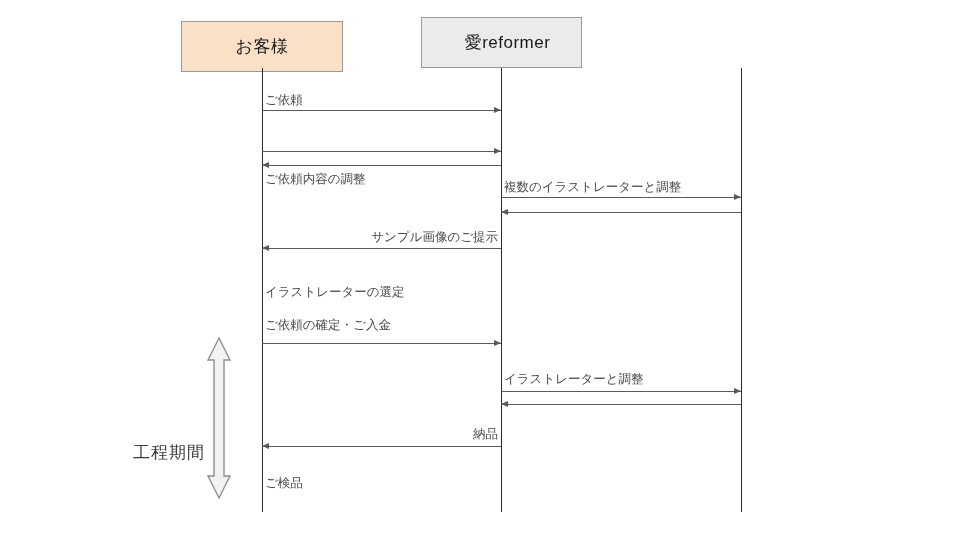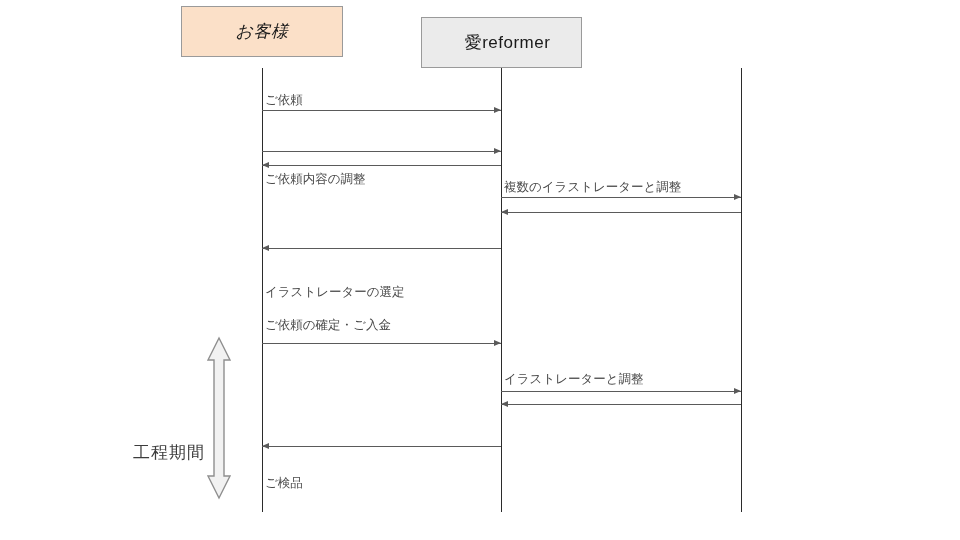--- a/index.html
+++ b/index.html
@@ -76,21 +76,21 @@
   }
   .dbl-arrow-svg {
     position: absolute;
   }
 </style>
 </head>
 <body>
 
 <div id="diagram-canvas">
 
-  <div class="actor-box" style="left:181px; top:6px; width:162px; height:51px; background:#fbe0c8;font-style:italic;">
+  <div class="actor-box" style="left:181px; top:21px; width:162px; height:51px; background:#fbe0c8;">
     <span>お客様</span>
   </div>
   <div class="actor-box" style="left:421px; top:17px; width:161px; height:51px; background:#ebebeb;padding-left:12px;">
     <span>愛reformer</span>
   </div>
 
   <div class="lifeline" style="left:262px; top:68px; height:444px;"></div>
   <div class="lifeline" style="left:501px; top:68px; height:444px;"></div>
   <div class="lifeline" style="left:741px; top:68px; height:444px;"></div>
 
@@ -105,36 +105,38 @@
   <div class="msg-line" style="left:262px; top:165px; width:239px;"></div>
   <div class="arrow-head left" style="left:262px; top:161.5px;"></div>
 
   <div class="msg-label" style="left:504px; top:181px;">複数のイラストレーターと調整</div>
   <div class="msg-line" style="left:501px; top:197px; width:240px;"></div>
   <div class="arrow-head right" style="left:734px; top:193.5px;"></div>
 
   <div class="msg-line" style="left:501px; top:212px; width:240px;"></div>
   <div class="arrow-head left" style="left:501px; top:208.5px;"></div>
 
+  <div class="msg-label align-right" style="left:262px; top:231px; width:236px;">サンプル画像のご提示</div>
   <div class="msg-line" style="left:262px; top:248px; width:239px;"></div>
   <div class="arrow-head left" style="left:262px; top:244.5px;"></div>
 
   <div class="msg-label" style="left:265px; top:286px;">イラストレーターの選定</div>
 
   <div class="msg-label" style="left:265px; top:319px;text-align:center;">ご依頼の確定・ご入金</div>
   <div class="msg-line" style="left:262px; top:343px; width:239px;"></div>
   <div class="arrow-head right" style="left:494px; top:339.5px;"></div>
 
   <div class="msg-label" style="left:504px; top:373px;">イラストレーターと調整</div>
   <div class="msg-line" style="left:501px; top:391px; width:240px;"></div>
   <div class="arrow-head right" style="left:734px; top:387.5px;"></div>
 
   <div class="msg-line" style="left:501px; top:404px; width:240px;"></div>
   <div class="arrow-head left" style="left:501px; top:400.5px;"></div>
 
+  <div class="msg-label align-right" style="left:262px; top:428px; width:236px;">納品</div>
   <div class="msg-line" style="left:262px; top:446px; width:239px;"></div>
   <div class="arrow-head left" style="left:262px; top:442.5px;"></div>
 
   <div class="msg-label" style="left:265px; top:477px;">ご検品</div>
 
   <svg class="dbl-arrow-svg" style="left:206px; top:336px;" width="26" height="164" viewBox="0 0 26 164">
     <polygon points="13,2 24,24 18,24 18,140 24,140 13,162 2,140 8,140 8,24 2,24" fill="#f2f2f2" stroke="#8f8f8f" stroke-width="1.4" stroke-linejoin="miter"></polygon>
   </svg>
   <div class="span-label" style="left:133px; top:400px;">工程期間</div>
 

